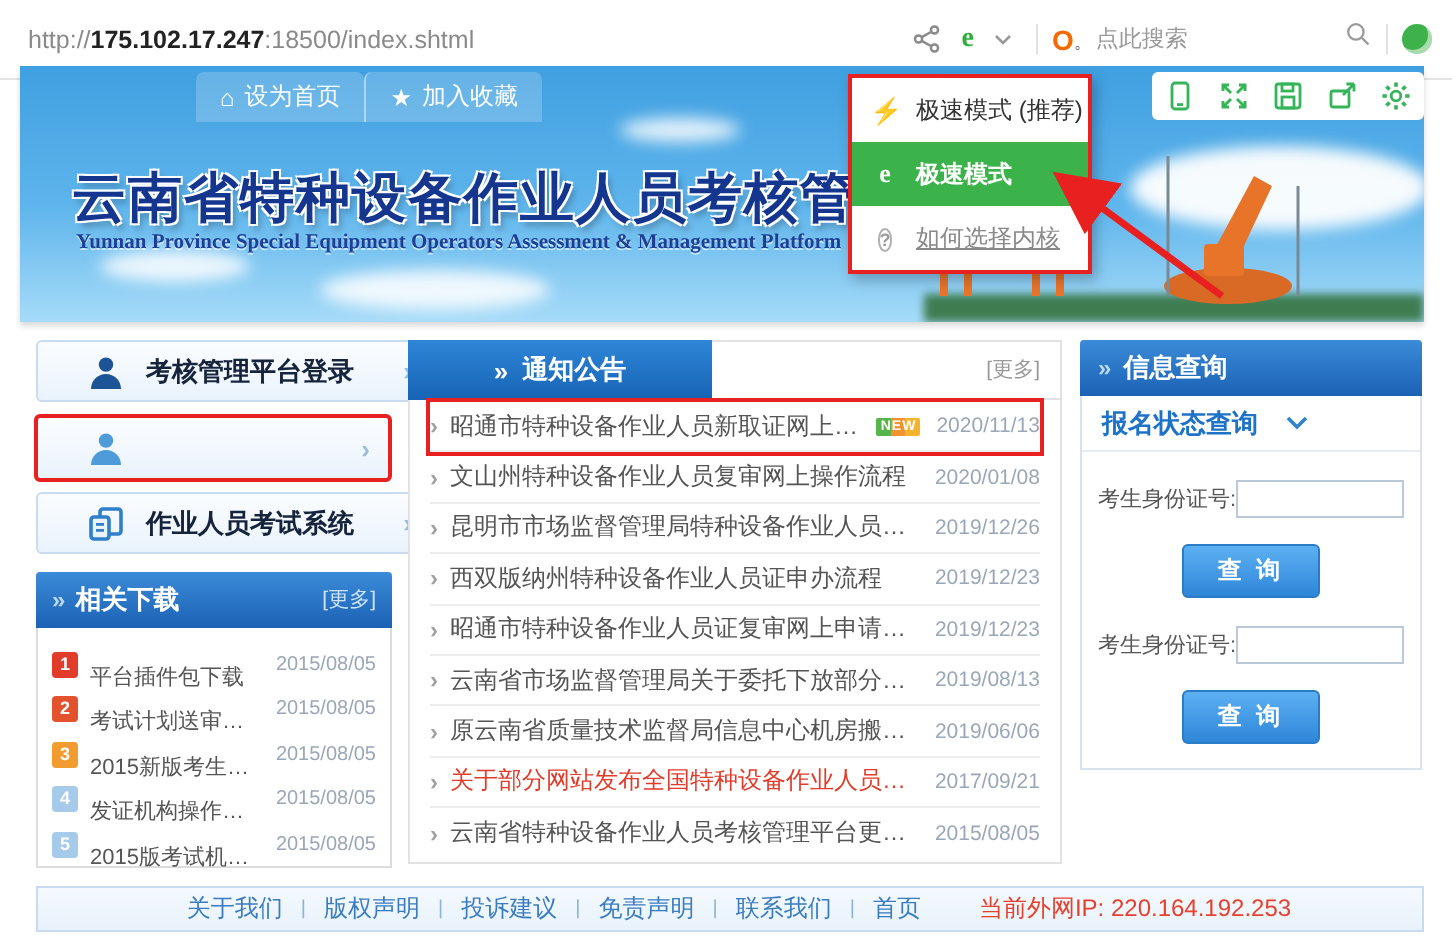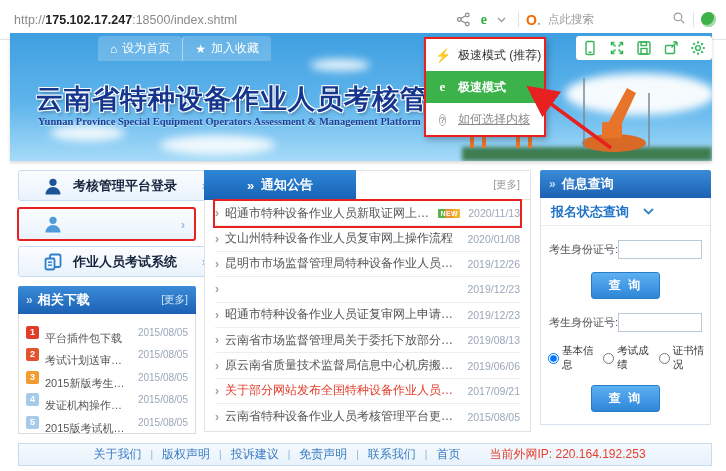--- a/index.html
+++ b/index.html
@@ -340,20 +340,21 @@
     </div>
   <div class="n-row">
       <span class="n-text">文山州特种设备作业人员复审网上操作流程</span>
       <span class="n-date">2020/01/08</span>
     </div>
   <div class="n-row">
       <span class="n-text">昆明市市场监督管理局特种设备作业人员复审流程...</span>
       <span class="n-date">2019/12/26</span>
     </div>
   <div class="n-row">
+      <span class="n-text">西双版纳州特种设备作业人员证申办流程</span>
       <span class="n-date">2019/12/23</span>
     </div>
   <div class="n-row">
       <span class="n-text">昭通市特种设备作业人员证复审网上申请流程及相...</span>
       <span class="n-date">2019/12/23</span>
     </div>
   <div class="n-row">
       <span class="n-text">云南省市场监督管理局关于委托下放部分行政许可...</span>
       <span class="n-date">2019/08/13</span>
     </div>
@@ -386,34 +387,20 @@
     <div class="form-row">
       <label>考生身份证号:</label>
       <input type="text" style="">
     </div>
     <div class="btn-row">
       <button class="q-btn">查 询</button>
     </div>
     <div class="form-row">
       <label>考生身份证号:</label>
       <input type="text" style="">
-    </div>
-    <div class="radio-row">
-      <label>
-          <input type="radio" name="qtype" checked="" style="">
-          <span>基本信息</span>
-        </label>
-      <label>
-          <input type="radio" name="qtype" style="">
-          <span>考试成绩</span>
-        </label>
-      <label>
-          <input type="radio" name="qtype" style="">
-          <span>证书情况</span>
-        </label>
     </div>
     <div class="btn-row">
       <button class="q-btn">查 询</button>
     </div>
   </div>
 </div>
 
 <div class="footer">
   <span class="f-link">关于我们</span>
   <span class="f-sep">|</span>

